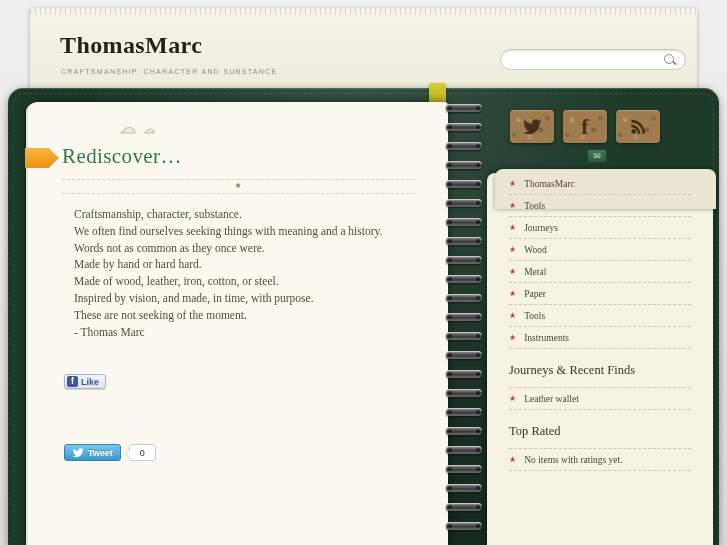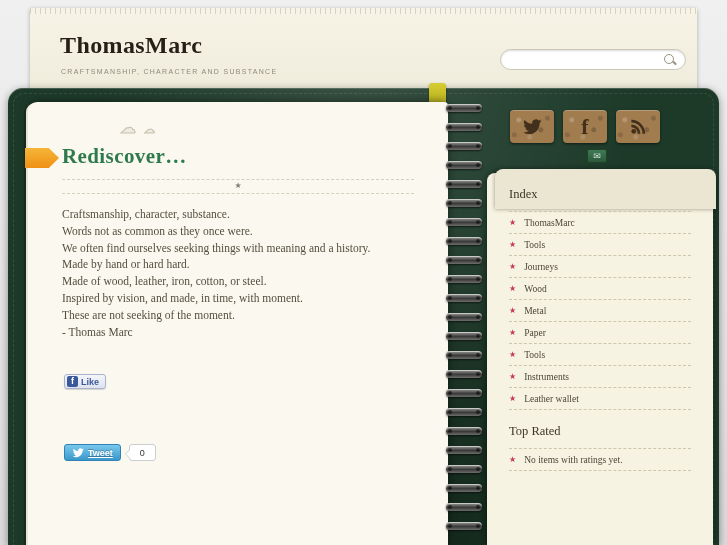--- a/index.html
+++ b/index.html
@@ -41,42 +41,42 @@
     background:linear-gradient(#d6cd31,#b3ab1e); border-radius:3px 3px 0 0;
     box-shadow:0 1px 2px rgba(0,0,0,.45); z-index:3; }
 
   
   .page { position:absolute; left:20px; top:14px; width:420px; height:443px; background:#fbf9ef;
     border-radius:9px 4px 0 0;
     box-shadow:-2px 1px 0 #e8e4d3, -4px 2px 0 rgba(0,0,0,.14), 0 0 9px rgba(0,0,0,.5); z-index:4; }
   .clouds { position:absolute; left:92px; top:16px; font-family:"DejaVu Sans",sans-serif;
     color:#efecdf; -webkit-text-stroke:1px #c7c3b2; letter-spacing:8px; font-size:16px; }
   .clouds .c2 { font-size:11px; }
-  .post-title { position:absolute; left:34px; top:42px; font-size:21px; font-weight:bold;
+  .post-title { position:absolute; left:34px; top:42px; font-size:21px; font-weight:normal;
     color:#2f7a4c; letter-spacing:.4px; cursor:pointer; }
   .title-sep { position:absolute; left:34px; top:77px; width:352px; text-align:center;
     border-top:1px dashed #d4d0bd; border-bottom:1px dashed #d4d0bd;
     padding:2px 0 3px; font-size:8px; line-height:8px; color:#827d6e; }
-  .post-body { position:absolute; left:34px; top:104px; width:365px; font-size:11.5px;
+  .post-body { position:absolute; left:46px; top:104px; width:365px; font-size:11.5px;
     line-height:16.8px; color:#544e3f; }
 
   
   .fb-like { position:absolute; left:36px; top:272px; display:inline-flex; align-items:center; gap:3px;
     border:1px solid #a9b2cc; border-radius:3px; background:linear-gradient(#f3f5fa,#dde3ef);
     padding:1px 6px 1px 2px; font-family:"Liberation Sans",sans-serif; font-size:9px; font-weight:bold;
     color:#3b5998; cursor:pointer; box-shadow:0 1px 1px rgba(0,0,0,.15); }
   .fb-f { display:inline-block; width:11px; height:11px; background:#3b5998; border-radius:2px;
     color:#fff; font:bold 9px/11px "Liberation Sans",sans-serif; text-align:center; }
 
   
   .tweet-row { position:absolute; left:36px; top:342px; display:flex; align-items:center; }
   .tweet-btn { display:inline-flex; align-items:center; gap:4px; height:17px; padding:0 7px;
     background:linear-gradient(#79c8ec,#3a98cc); border:1px solid #2f83b4; border-radius:3px;
     color:#fff; font:bold 9px "Liberation Sans",sans-serif; text-shadow:0 -1px 0 rgba(0,0,0,.25);
-    cursor:pointer;text-decoration:underline; }
+    cursor:pointer; }
   .tweet-count { position:relative; margin-left:8px; width:27px; height:17px; background:#fff;
     border:1px solid #c9cdd4; border-radius:3px; font:9px/16px "Liberation Sans",sans-serif;
     text-align:center; color:#333; cursor:pointer; }
   .tweet-count::before { content:""; position:absolute; left:-5px; top:5px;
     border:4px solid transparent; border-right-color:#c9cdd4; border-left:0; }
   .tweet-count::after { content:""; position:absolute; left:-4px; top:5px;
     border:4px solid transparent; border-right-color:#fff; border-left:0; }
 
   
   .spiral { position:absolute; left:438px; top:16px; width:38px; height:441px; z-index:5;
@@ -135,25 +135,25 @@
 
     <div class="bookmark-tab"></div>
 
     <div class="page">
       <div class="clouds"><span>☁</span><span class="c2">☁</span></div>
       <h2 class="post-title">Rediscover…</h2>
       <div class="title-sep"><span>★</span></div>
 
       <div class="post-body">
         <div>Craftsmanship, character, substance.</div>
+        <div>We often find ourselves seeking things with meaning and a history.</div>
         <div>Words not as common as they once were.</div>
-        <div>We often find ourselves seeking things with meaning and a history.</div>
         <div>Made by hand or hard hard.</div>
         <div>Made of wood, leather, iron, cotton, or steel.</div>
-        <div>Inspired by vision, and made, in time, with moment.</div>
+        <div>Inspired by vision, and made, in time, with purpose.</div>
         <div>These are not seeking of the moment.</div>
         <div>- Thomas Marc</div>
       </div>
 
       <div class="fb-like">
         <span class="fb-f">f</span>
         <span>Like</span>
       </div>
 
       <div class="tweet-row">
@@ -214,21 +214,20 @@
             <path d="M3 3.6A17.4 17.4 0 0 1 20.4 21h-3.3A14.1 14.1 0 0 0 3 6.9z"></path>
           </svg>
       </div>
     </div>
 
     <div class="mail-tile">
       <span>✉</span>
     </div>
 
     <div class="sidebar">
-      <div class="sb-heading">Index</div>
       <div class="sb-item">
           <span class="bullet">★</span>
           <span>ThomasMarc</span>
         </div>
       <div class="sb-item">
           <span class="bullet">★</span>
           <span>Tools</span>
         </div>
       <div class="sb-item">
           <span class="bullet">★</span>
@@ -248,20 +247,21 @@
         </div>
       <div class="sb-item">
           <span class="bullet">★</span>
           <span>Tools</span>
         </div>
       <div class="sb-item">
           <span class="bullet">★</span>
           <span>Instruments</span>
         </div>
 
+      <div class="sb-heading">Journeys &amp; Recent Finds</div>
       <div class="sb-item">
           <span class="bullet">★</span>
           <span>Leather wallet</span>
         </div>
 
       <div class="sb-heading">Top Rated</div>
       <div class="sb-item">
           <span class="bullet">★</span>
           <span>No items with ratings yet.</span>
         </div>

